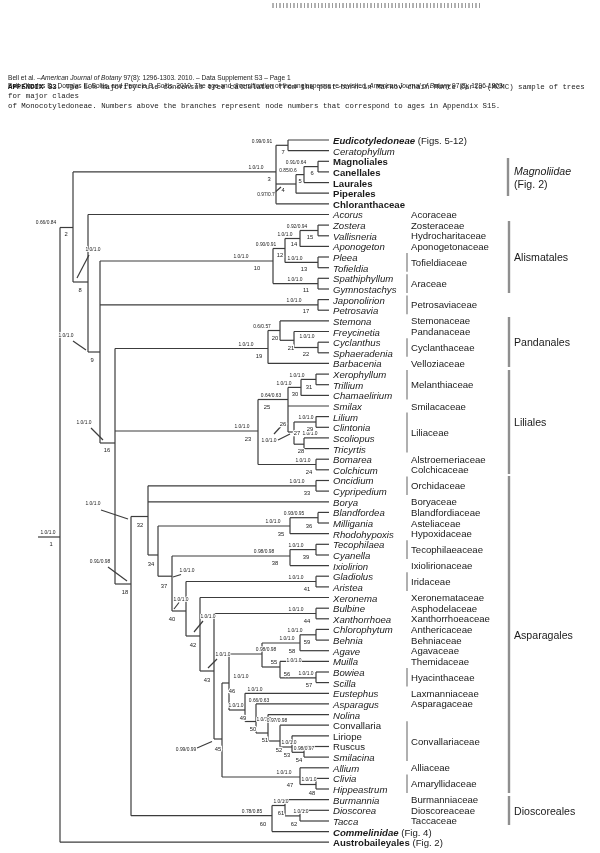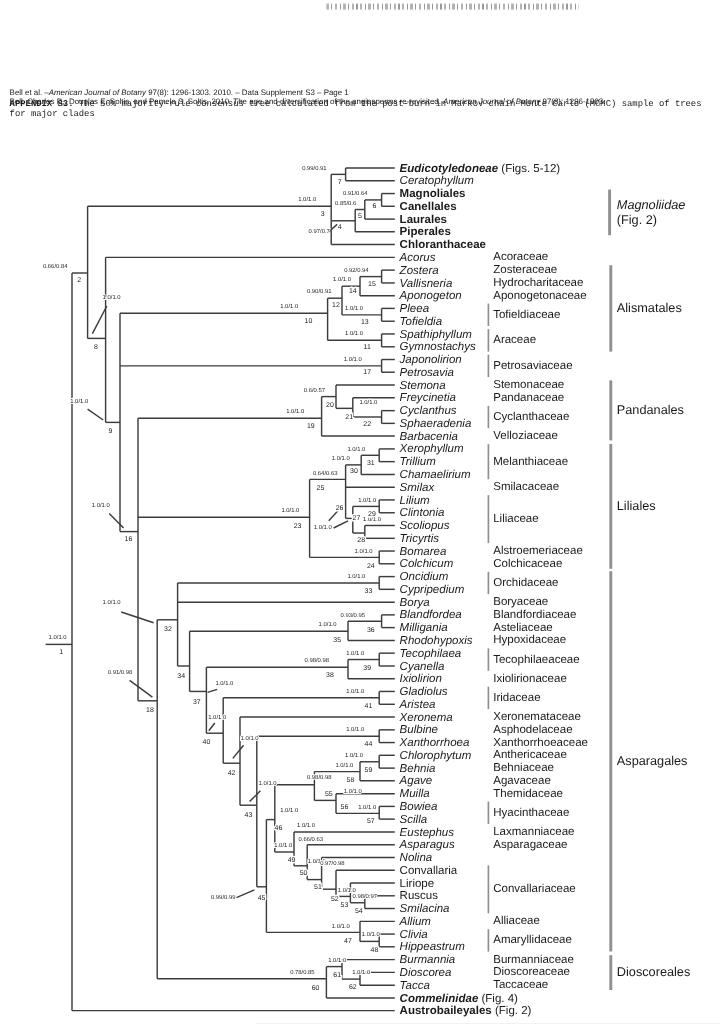--- a/index.html
+++ b/index.html
@@ -26,20 +26,21 @@
 
 <div class="page">
   <div class="crop-strip"></div>
 
   <div class="hdr h12">
     <div><span>Bell et al. –</span><span class="it">American Journal of Botany</span><span> 97(8): 1296-1303. 2010. – Data Supplement S3 – Page 1</span></div>
     <div><span>Bell, Charles D., Douglas E. Soltis, and Pamela S. Soltis. 2010. The age and diversification of the angiosperms re-revisited. </span><span class="it">American Journal of Botany</span><span> 97(8): 1296-1303.</span></div>
   </div>
   <div class="hdr h34">
     <div><span class="bd">APPENDIX S3.</span><span> The 50% majority-rule consensus tree calculated from the post-burn-in Markov chain Monte Carlo (MCMC) sample of trees for major clades</span></div>
+    <div><span>of Monocotyledoneae. Numbers above the branches represent node numbers that correspond to ages in Appendix S15.</span></div>
   </div>
 
   <svg id="tree" width="600" height="853" viewBox="0 0 600 853" aria-label="consensus tree">
       <line x1="60" y1="227.5" x2="60" y2="842.2" stroke="#3c3c3c" stroke-width="1.2"></line>
       <line x1="38" y1="537" x2="60" y2="537" stroke="#3c3c3c" stroke-width="1.2"></line>
       <line x1="60" y1="227.5" x2="73" y2="227.5" stroke="#3c3c3c" stroke-width="1.2"></line>
       <line x1="73" y1="171.9" x2="73" y2="282" stroke="#3c3c3c" stroke-width="1.2"></line>
       <line x1="73" y1="282" x2="88" y2="282" stroke="#3c3c3c" stroke-width="1.2"></line>
       <line x1="88" y1="214.5" x2="88" y2="352" stroke="#3c3c3c" stroke-width="1.2"></line>
       <line x1="88" y1="352" x2="100" y2="352" stroke="#3c3c3c" stroke-width="1.2"></line>

